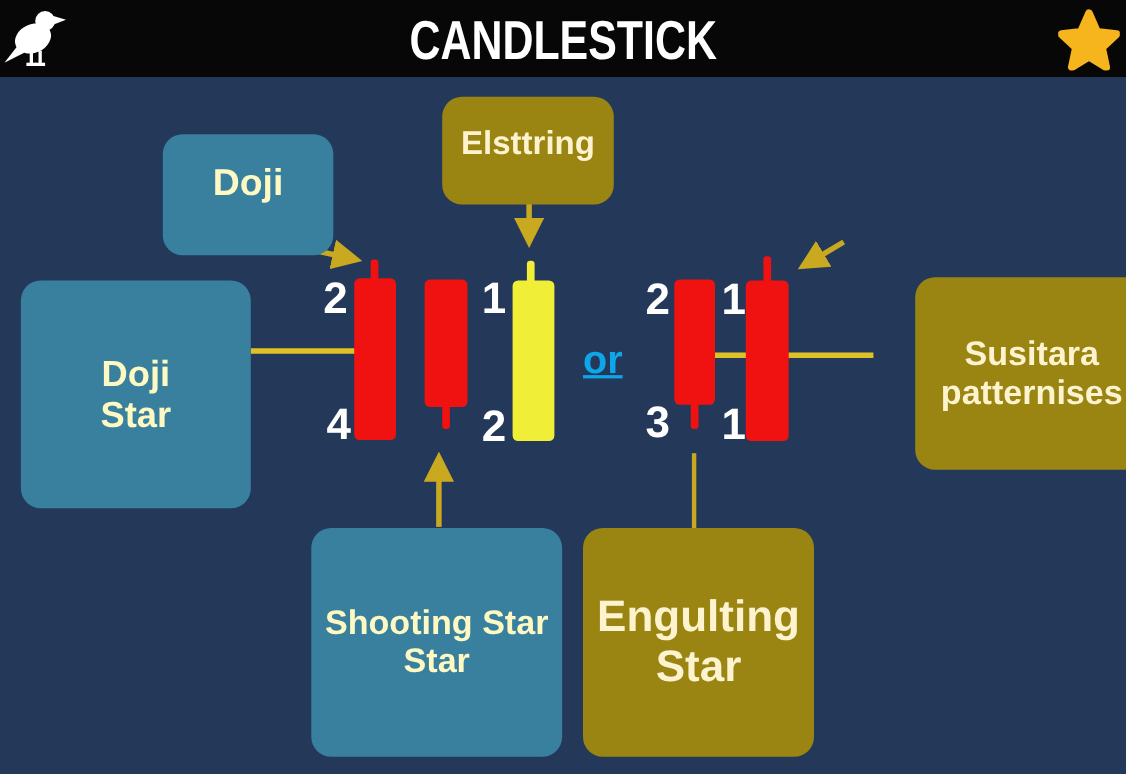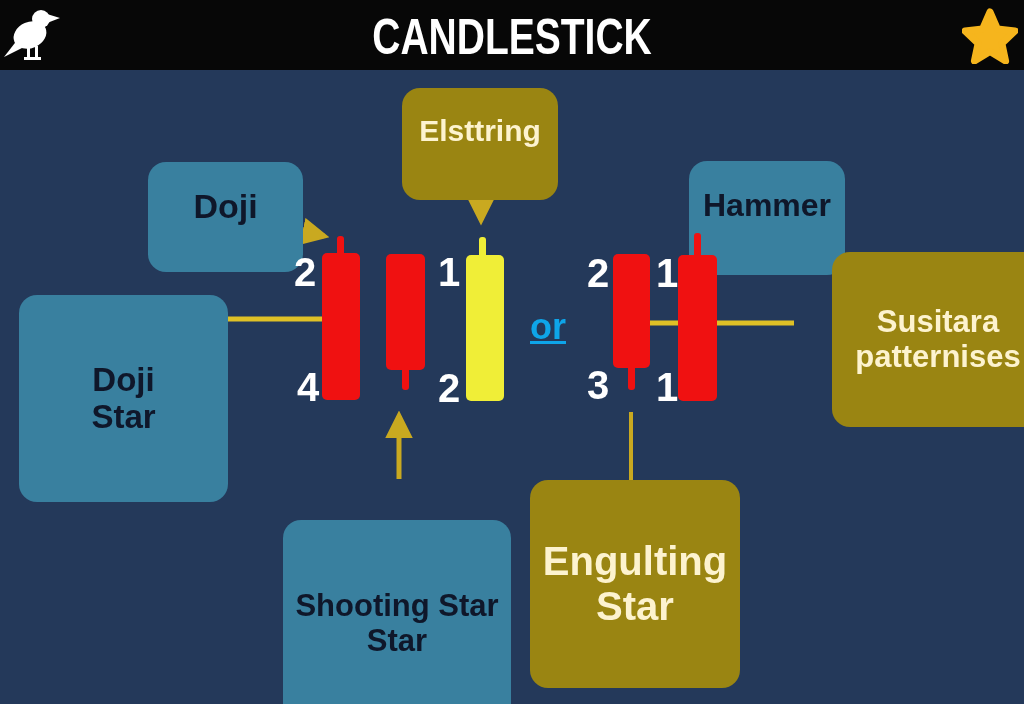--- a/index.html
+++ b/index.html
@@ -17,24 +17,24 @@
   }
   .hdr-icon{position:absolute;}
   #bird-icon{left:4px;top:5px;}
   #star-icon{left:962px;top:8px;}
   
   .box{
     position:absolute;border-radius:18px;
     display:flex;align-items:center;justify-content:center;text-align:center;
     font-weight:bold;white-space:pre-line;line-height:1.12;
   }
-  .teal{background:#39809f;color:#0f172a;margin-top:40px;}
+  .teal{background:#39809f;color:#fef9c3;}
   .olive{background:#9a8512;color:#fdf3cf;}
   #box-doji      {left:148px;top:122px;width:155px;height:88px;font-size:34px;padding-bottom:22px;}
-  #box-elsttring {left:402px;top:88px; width:156px;height:86px;font-size:30px;padding-bottom:26px;}
+  #box-elsttring {left:402px;top:88px; width:156px;height:86px;font-size:30px;padding-bottom:12px;}
   #box-hammer    {left:689px;top:121px;width:156px;height:90px;font-size:32px;padding-bottom:24px;}
   #box-doji-star {left:19px; top:255px;width:209px;height:207px;font-size:33px;}
   #box-susitara  {left:832px;top:252px;width:212px;height:175px;font-size:31px;}
   #box-shooting  {left:283px;top:480px;width:228px;height:208px;font-size:31px;}
   #box-engulting {left:530px;top:480px;width:210px;height:208px;font-size:40px;}
   
   .candle-body{position:absolute;border-radius:5px;}
   .candle-wick{position:absolute;border-radius:3px;}
   .red{background:#f01111;}
   .yellow{background:#f0ee37;}
@@ -111,21 +111,20 @@
     <line x1="639" y1="323" x2="794" y2="323" stroke="#dfc126" stroke-width="5"></line>
     <circle cx="639" cy="323" r="8" fill="#f2b32b"></circle>
 
     <line x1="399" y1="479" x2="399" y2="416" stroke="#c9a920" stroke-width="5" marker-end="url(#ah)"></line>
 
     <line x1="631" y1="412" x2="631" y2="481" stroke="#c9a920" stroke-width="4"></line>
   </svg>
 
   <div class="box teal" id="box-doji">Doji</div>
   <div class="box olive" id="box-elsttring">Elsttring</div>
-  <div class="box teal" id="box-hammer">Hammer</div>
   <div class="box teal" id="box-doji-star">Doji
 Star</div>
   <div class="box olive" id="box-susitara">Susitara
 patternises</div>
   <div class="box teal" id="box-shooting">Shooting Star
 Star</div>
   <div class="box olive" id="box-engulting">Engulting
 Star</div>
 
   <div class="candle-wick red" id="c1-wick"></div>

